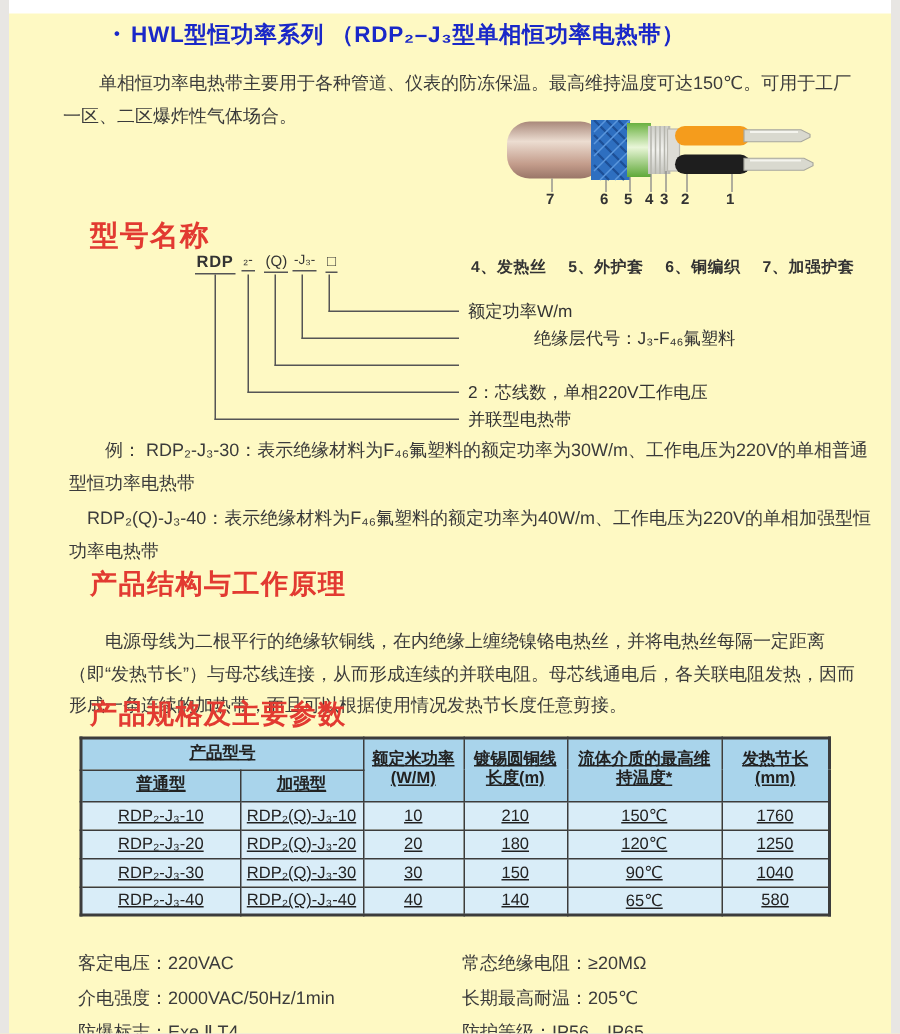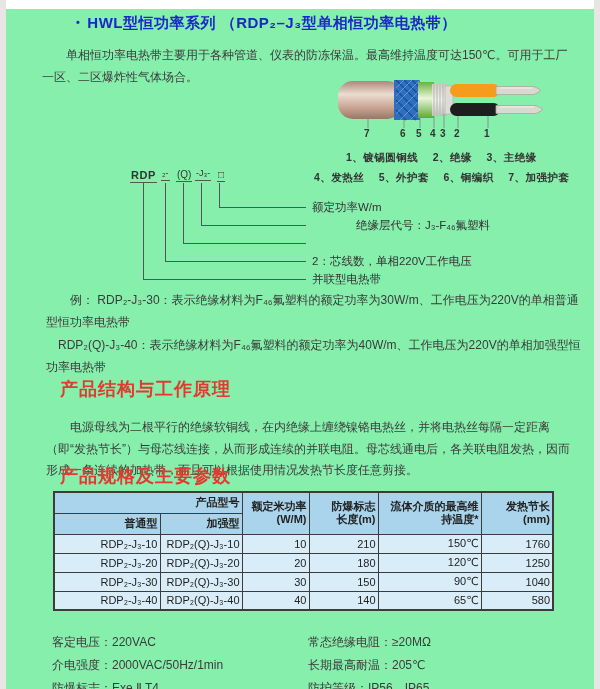--- a/index.html
+++ b/index.html
@@ -1,20 +1,20 @@
 <!DOCTYPE html>
 <html><head>
 <meta charset="utf-8">
 <style>
   * { margin:0; padding:0; box-sizing:border-box; }
   html,body { background:#e8e6e3; }
   body { font-family:"Liberation Sans","DejaVu Sans",sans-serif; }
   #page {
     position:relative; width:588px; height:689px; margin:0 auto;
-    background:#86efac; overflow:hidden; color:#3a3a3a;
+    background:#fef9c3; overflow:hidden; color:#3a3a3a;
   }
   .abs { position:absolute; }
   #top-strip { left:0; top:0; width:600px; height:9px; background:#ffffff; }
   #page-title-row { left:70px; top:14px; width:520px; color:#1a28c8; font-weight:bold; font-size:15px; letter-spacing:0.5px; }
   #page-title-row .bullet { font-size:11px; margin-right:7px; vertical-align:2px; }
   #intro-par { left:36px; top:44px; width:532px; font-size:12px; line-height:1.85; text-indent:2em; color:#3b3b3b; }
 
   
   #cable-svg { left:332px; top:80px; }
   #cable-numbers { left:332px; top:128px; width:215px; height:12px; }
@@ -47,21 +47,21 @@
 
   #example-block { left:40px; top:290px; width:540px; font-size:12px; line-height:1.8; color:#3b3b3b; }
   #example-block p.l1 { text-indent:2em; }
   #example-block p.l2 { text-indent:1em; margin-top:2px; }
 
   #structure-par { left:40px; top:417px; width:534px; font-size:12px; line-height:1.8; text-indent:2em; color:#3b3b3b; }
 
   
   #spec-table { left:47px; top:491px; }
   table { border-collapse:collapse; table-layout:fixed; width:499px; font-size:11px; color:#222; border:2px solid #3c3c3c; }
-  th, td { border:1px solid #3c3c3c; text-align:right; vertical-align:middle; padding:0 2px; }
+  th, td { border:1px solid #3c3c3c; text-align:center; vertical-align:middle; padding:0 2px;text-decoration:underline; }
   thead th { background:#a9d4eb; font-weight:bold; white-space:pre-line; line-height:1.25; height:21px; }
   tbody td { background:#d9edf8; height:19px; font-weight:normal; }
 
   #table-note { left:46px; top:614px; font-size:11.5px; color:#3b3b3b; letter-spacing:0.3px; }
   #spec-grid { left:46px; top:634px; width:530px; display:grid; grid-template-columns:256px 270px; row-gap:6px; font-size:12px; color:#3b3b3b; }
   #spec-grid .cell { white-space:pre; }
 </style>
 </head>
 <body>
 
@@ -135,23 +135,23 @@
   <div id="cable-numbers" class="abs">
     <span style="left:26px">7</span>
     <span style="left:62px">6</span>
     <span style="left:78px">5</span>
     <span style="left:92px">4</span>
     <span style="left:102px">3</span>
     <span style="left:116px">2</span>
     <span style="left:146px">1</span>
   </div>
 
-  <div id="legend-line-1" class="abs legend-line">1、镀锡圆铜线　 2、绝缘　 3、主绝缘</div>
   <div id="legend-line-2" class="abs legend-line">4、发热丝　 5、外护套　 6、铜编织　 7、加强护套</div>
 
+  <h2 id="h-model" class="abs red-heading">型号名称</h2>
 
   <span id="tok-0" class="token">RDP</span>
   <span id="tok-1" class="token">₂-</span>
   <span id="tok-2" class="token">(Q)</span>
   <span id="tok-3" class="token">-J₃-</span>
   <span id="tok-4" class="token">□</span>
 
   <div id="conn-0" class="connector"></div>
   <div id="conn-1" class="connector"></div>
   <div id="conn-2" class="connector"></div>
@@ -181,21 +181,21 @@
           <col style="width:67px">
         <col style="width:69px">
           <col style="width:103px">
           <col style="width:72px">
       </colgroup>
       <thead>
         <tr>
           <th colspan="2">产品型号</th>
           <th rowspan="2">额定米功率
 (W/M)</th>
-          <th rowspan="2">防爆标志
+          <th rowspan="2">镀锡圆铜线
 长度(m)</th>
           <th rowspan="2">流体介质的最高维
 持温度*</th>
           <th rowspan="2">发热节长
 (mm)</th>
         </tr>
         <tr>
           <th>普通型</th>
           <th>加强型</th>
         </tr>

